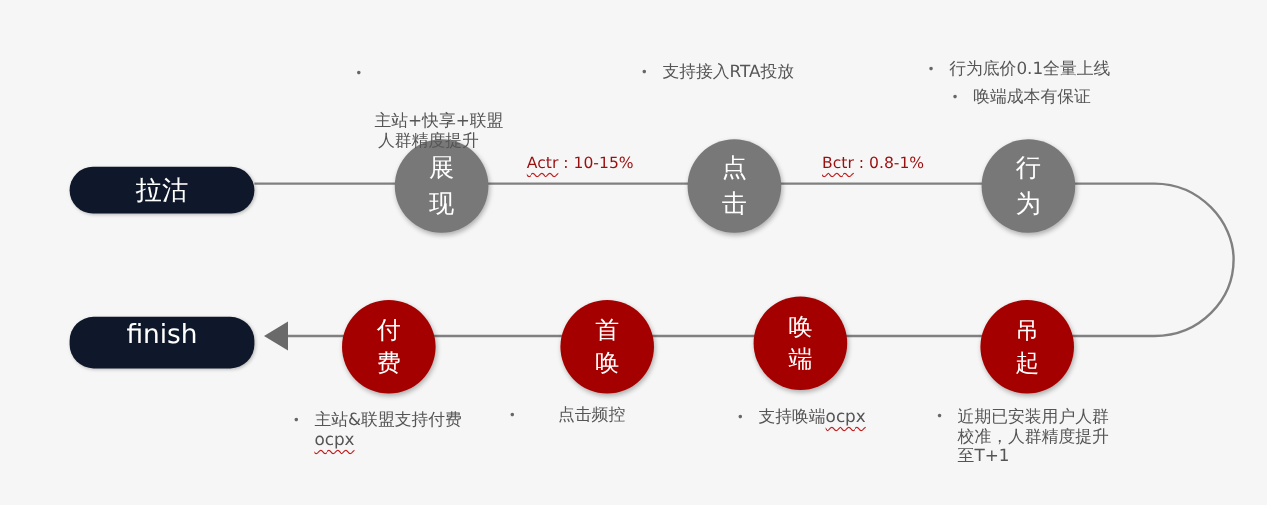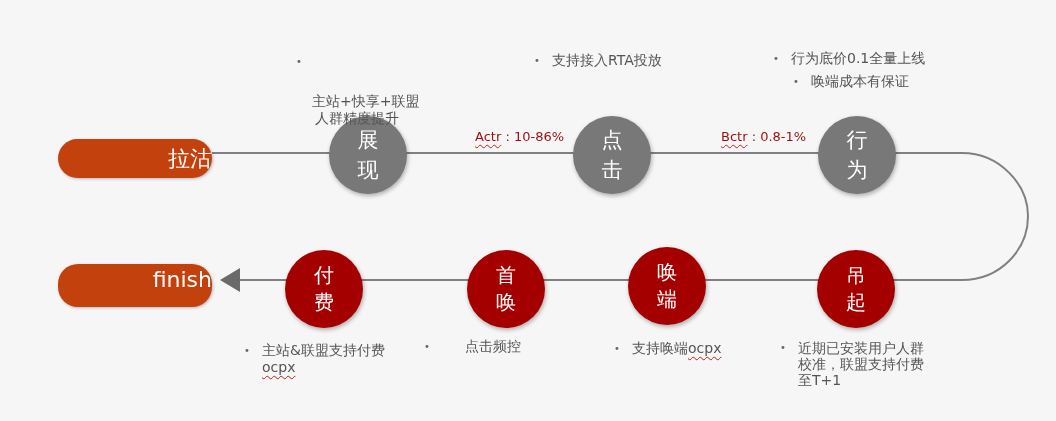--- a/index.html
+++ b/index.html
@@ -2,38 +2,38 @@
 <html><head>
 <meta charset="utf-8">
 <style>
   html, body { margin:0; padding:0; }
   body {
     width:1056px; height:421px; background:#f6f6f6; position:relative; overflow:hidden;
     font-family:"DejaVu Sans","Liberation Sans",sans-serif;
   }
   .flow-svg { position:absolute; left:0; top:0; }
   .pill {
-    position:absolute; width:154px; height:39px; border-radius:20px; background:#c2410c;
-    color:#fff; font-size:22px; display:flex; align-items:center; justify-content:flex-end;
+    position:absolute; width:154px; height:39px; border-radius:20px; background:#0f172a;
+    color:#fff; font-size:22px; display:flex; align-items:center; justify-content:center;
     box-shadow:1px 1px 3px rgba(0,0,0,0.25);
   }
   .pill.finish { align-items:flex-start; padding-top:0; line-height:28px; }
   .node {
     position:absolute; width:78px; height:78px; border-radius:50%;
     color:#fff; font-size:21px; line-height:30px; text-align:center;
     display:flex; flex-direction:column; align-items:center; justify-content:center;
     box-shadow:1px 2px 4px rgba(0,0,0,0.3);
   }
   .node.grey { background:#787878; }
   .node.red { background:#a40000; font-size:20px; line-height:27px; }
   .node span { display:block; }
   .metric {
     position:absolute; font-size:13px; color:#9a1010; white-space:nowrap;
   }
-  .metric .word { text-decoration:underline wavy #c02020; text-decoration-thickness:1px; text-underline-offset:3px;margin-left:36px; }
+  .metric .word { text-decoration:underline wavy #c02020; text-decoration-thickness:1px; text-underline-offset:3px; }
   .note {
     position:absolute; font-size:14px; color:#555; line-height:17px; white-space:nowrap;
   }
   .note .bullet { position:absolute; left:0; top:0; font-size:10px; color:#666; }
   .note .txt { display:block; }
   .spell { text-decoration:underline wavy #c02020; text-decoration-thickness:1px; text-underline-offset:3px; }
 </style>
 </head>
 <body>
 
@@ -56,21 +56,21 @@
 <div class="node grey" style="left:573px; top:116px;">
   <span>点</span>
   <span>击</span>
 </div>
 <div class="node grey" style="left:818px; top:116px;">
   <span>行</span>
   <span>为</span>
 </div>
 
 <div class="metric" style="left:439px; top:129px;">
-  <span class="word">Actr</span><span> : 10-86%</span>
+  <span class="word">Actr</span><span> : 10-15%</span>
 </div>
 <div class="metric" style="left:685px; top:129px;">
   <span class="word">Bctr</span><span> : 0.8-1%</span>
 </div>
 
 <div class="note" style="left:296px; top:53px;">
   <span class="bullet">•</span>
   <span class="txt" style="padding-left:16px;margin-top:40px;">主站+快享+联盟</span>
   <span class="txt" style="padding-left:19px;">人群精度提升</span>
 </div>
@@ -98,21 +98,21 @@
   <span>唤</span>
 </div>
 <div class="node red" style="left:285px; top:250px;">
   <span>付</span>
   <span>费</span>
 </div>
 
 <div class="note" style="left:780px; top:340px; line-height:16px;">
   <span class="bullet">•</span>
   <span class="txt" style="padding-left:18px;">近期已安装用户人群</span>
-  <span class="txt" style="padding-left:18px;">校准，联盟支持付费</span>
+  <span class="txt" style="padding-left:18px;">校准，人群精度提升</span>
   <span class="txt" style="padding-left:18px;">至T+1</span>
 </div>
 <div class="note" style="left:614px; top:340px;">
   <span class="bullet">•</span>
   <span class="txt" style="padding-left:18px;"><span>支持唤端</span><span class="spell">ocpx</span></span>
 </div>
 <div class="note" style="left:424px; top:338px;">
   <span class="bullet">•</span>
   <span class="txt" style="padding-left:41px;">点击频控</span>
 </div>

